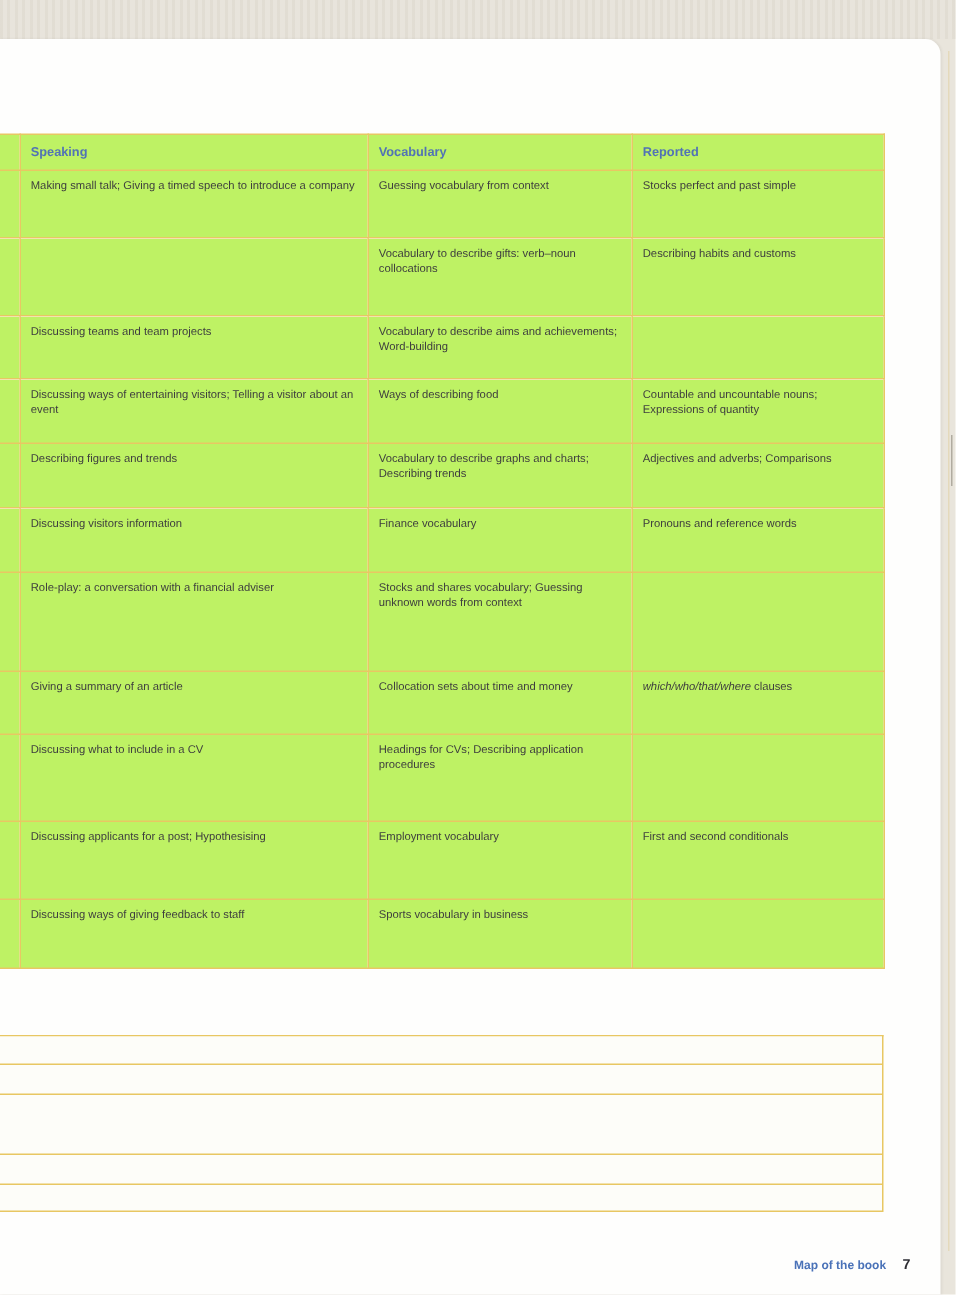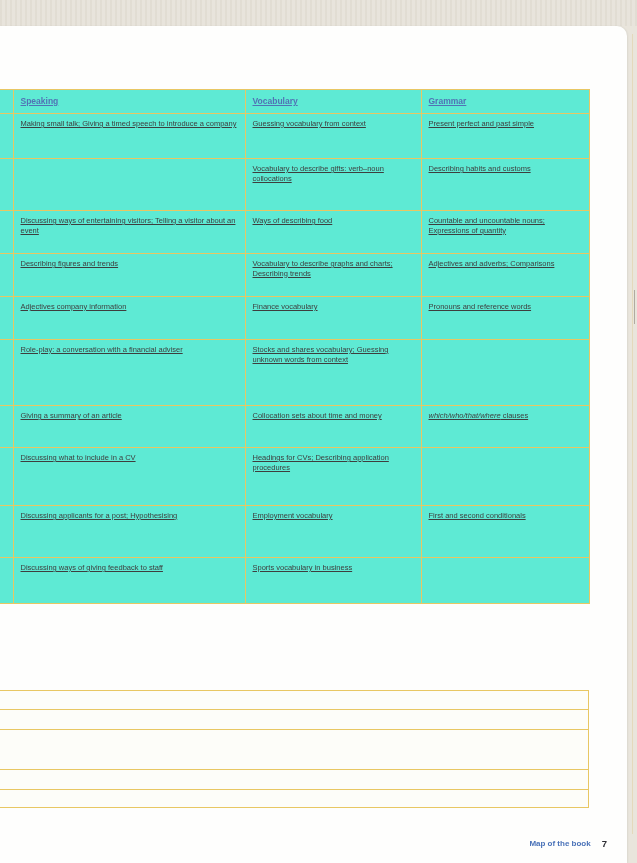--- a/index.html
+++ b/index.html
@@ -33,27 +33,26 @@
     background:rgba(130,124,112,.55);
   }
 
   
   table.map{
     position:absolute;left:0;top:63px;width:589px;
     border-collapse:collapse;table-layout:fixed;
   }
   table.map td, table.map th{
     border:1px solid #e8c763;
-    background:#5eead4;
+    background:#bef264;
     vertical-align:top;
     padding:5px 8px 0 7px;
     font-size:7.5px;line-height:9.5px;color:#3e3e3e;
     font-weight:normal;text-align:left;
     overflow:hidden;
-    text-decoration:underline;
   }
   table.map td:first-child, table.map th:first-child{border-left:none;padding:0;}
   table.map th{
     font-size:8.5px;font-weight:bold;color:#5173b5;
     vertical-align:middle;padding-top:0;
   }
   .it{font-style:italic;}
   
   .rh-h {height:24px;}
   .rh0 {height:45px;}
@@ -102,49 +101,55 @@
       <col style="width:13px">
         <col style="width:232px">
         <col style="width:176px">
         <col style="width:168px">
     </colgroup>
     <tbody>
         <tr class="rh-h">
       <th></th>
       <th>Speaking</th>
       <th>Vocabulary</th>
-      <th>Grammar</th>
+      <th>Reported</th>
     </tr>
     <tr class="rh0">
       <td></td>
       <td>Making small talk; Giving a timed speech to introduce a company</td>
       <td>Guessing vocabulary from context</td>
-      <td>Present perfect and past simple</td>
+      <td>Stocks perfect and past simple</td>
     </tr>
     <tr class="rh1">
       <td></td>
       <td></td>
       <td>Vocabulary to describe gifts: verb–noun collocations</td>
       <td>Describing habits and customs</td>
+    </tr>
+    <tr class="rh2">
+      <td></td>
+      <td>Discussing teams and team projects</td>
+      <td>Vocabulary to describe aims and achievements; Word-building</td>
+      <td></td>
     </tr>
     <tr class="rh3">
       <td></td>
       <td>Discussing ways of entertaining visitors; Telling a visitor about an event</td>
       <td>Ways of describing food</td>
       <td>Countable and uncountable nouns; Expressions of quantity</td>
     </tr>
     <tr class="rh4">
       <td></td>
       <td>Describing figures and trends</td>
       <td>Vocabulary to describe graphs and charts; Describing trends</td>
       <td>Adjectives and adverbs; Comparisons</td>
     </tr>
     <tr class="rh5">
       <td></td>
-      <td>Adjectives company information</td>
+      <td>Discussing visitors information</td>
       <td>Finance vocabulary</td>
       <td>Pronouns and reference words</td>
     </tr>
     <tr class="rh6">
       <td></td>
       <td>Role-play: a conversation with a financial adviser</td>
       <td>Stocks and shares vocabulary; Guessing unknown words from context</td>
       <td></td>
     </tr>
     <tr class="rh7">

